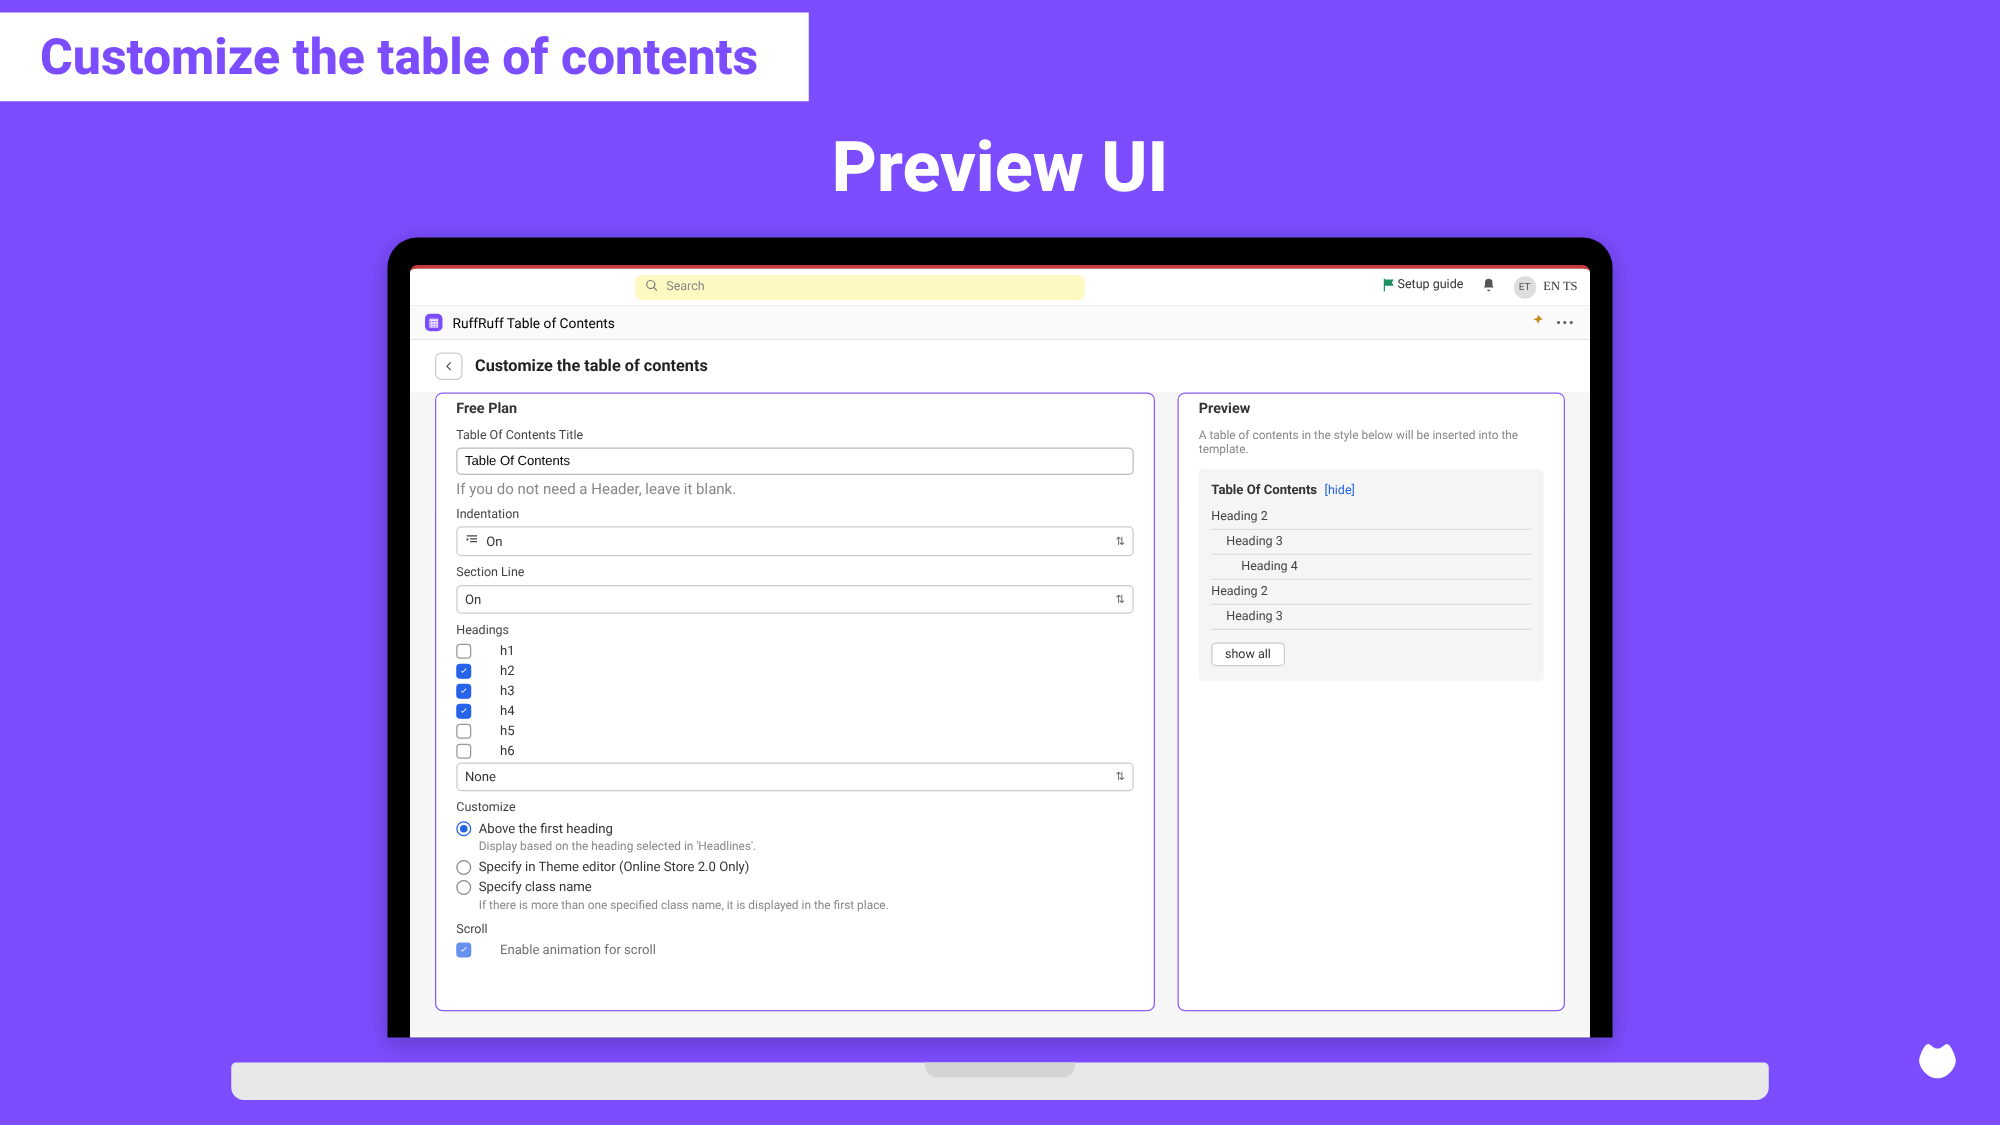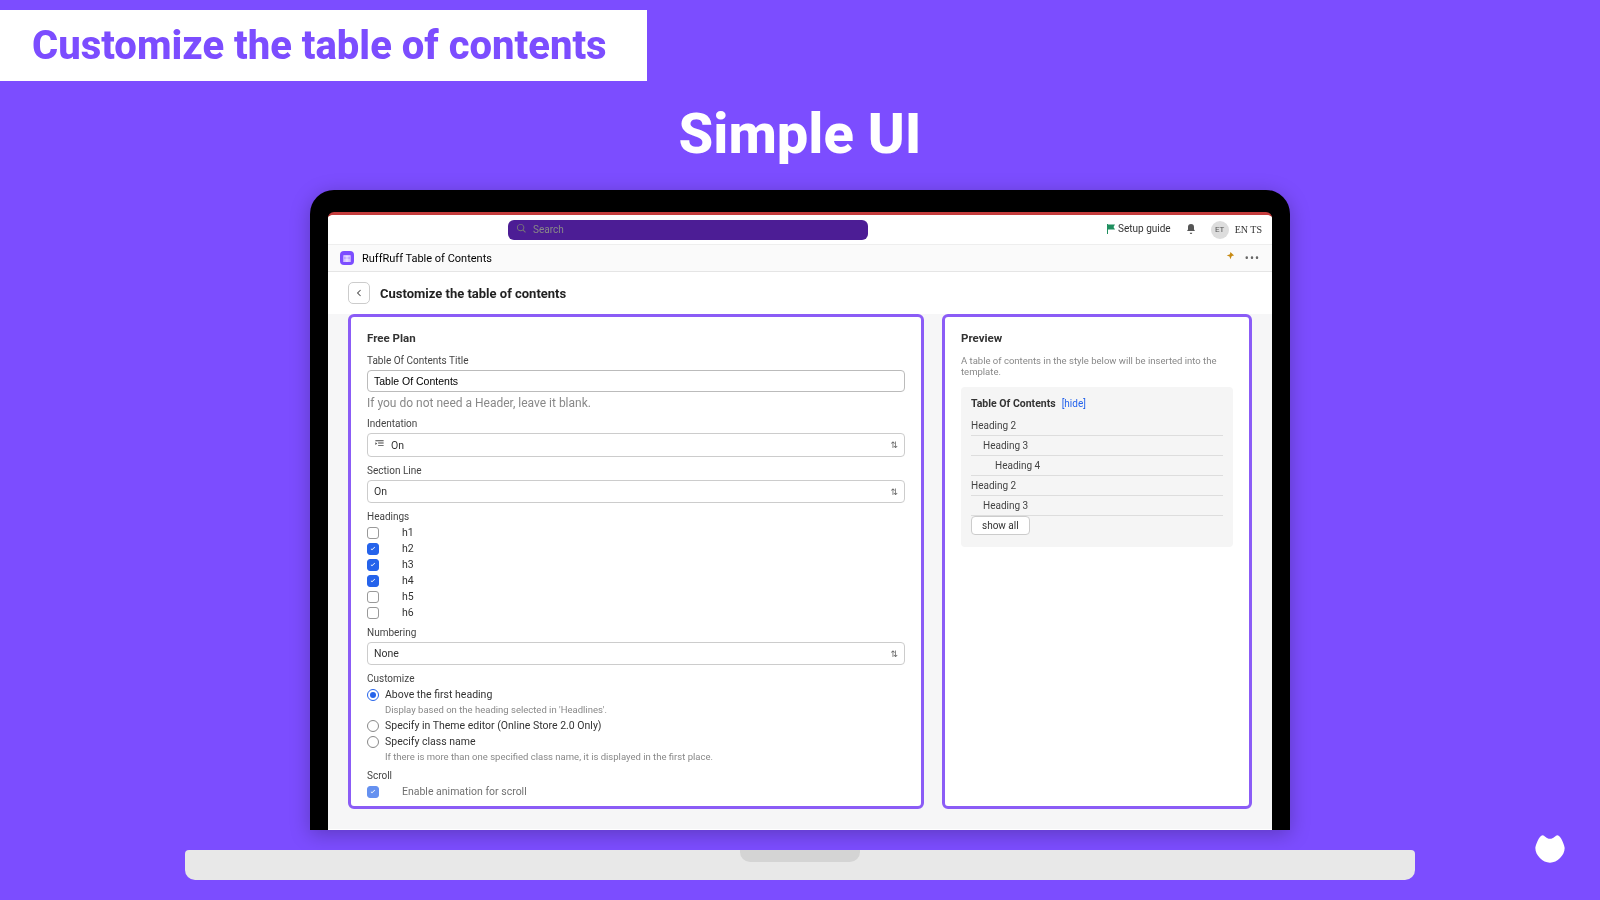--- a/index.html
+++ b/index.html
@@ -58,21 +58,21 @@
   align-items: center;
   padding: 0 10px;
   background: #fff;
   border-bottom: 1px solid #eee;
   font-size: 10px;
   color: #444;
 }
 .topbar .spacer-l { width: 170px; }
 .search-box {
   flex: 0 0 360px;
-  background: #4c1d95;
+  background: #fef9c3;
   border-radius: 6px;
   height: 20px;
   display: flex;
   align-items: center;
   padding: 0 8px;
   color: #888;
 }
 .search-box svg { width:11px; height:11px; margin-right:6px; fill:#777; }
 .topbar .grow { flex:1; }
 .setup-guide { display:flex; gap:1px; margin-right:14px; color:#333; }
@@ -108,23 +108,23 @@
 
 .content{
   display:flex;
   gap:18px;
   padding:0 20px 20px 20px;
   background:#f6f6f7;
   height:calc(100% - 30px - 28px - 42px);
 }
 .card{
   background:#fff;
-  border:3px solid #8b5cf6;
+  border:1px solid #8b5cf6;
   border-radius:6px;
-  padding:14px 16px;
+  padding:4px 16px;
   font-size:10.5px;
   color:#333;
 }
 .left-card{ flex: 1 1 auto; }
 .right-card{ flex: 0 0 310px;}
 .section-title{font-weight:700;font-size:11.5px;margin-bottom:10px;}
 .label{font-size:10px;color:#444;margin:8px 0 4px;}
 .input{
   width:100%;
   border:1px solid #bbb;
@@ -162,21 +162,21 @@
 .toc-title-row{display:flex;gap:6px;align-items:baseline;margin-bottom:6px;}
 .toc-title{font-weight:700;font-size:10.5px;}
 .toc-hide{color:#2563eb;font-size:10px;}
 .toc-item{
   font-size:10px;color:#444;border-bottom:1px solid #ddd;padding:4px 0;
 }
 .ind-1{padding-left:0;}
 .ind-2{padding-left:12px;}
 .ind-3{padding-left:24px;}
 .show-all{
-  display:inline-block;margin-top:0;border:1px solid #ccc;border-radius:4px;padding:3px 10px;font-size:10px;background:#fff;
+  display:inline-block;margin-top:10px;border:1px solid #ccc;border-radius:4px;padding:3px 10px;font-size:10px;background:#fff;
 }
 
 .laptop-base{
   position:absolute;
   left:50%;transform:translateX(-50%);
   bottom:20px;width:1230px;height:30px;background:#e8e8e8;border-radius:4px 4px 10px 10px;
 }
 .laptop-notch{
   position:absolute;left:50%;transform:translateX(-50%);top:0;width:120px;height:12px;background:#d4d4d4;border-radius:0 0 10px 10px;
 }
@@ -188,21 +188,21 @@
 </style>
 </head>
 <body>
 
 
 
 <div class="banner">
   <div class="banner-text">Customize the table of contents</div>
 </div>
 
-<div class="hero-title">Simple UI</div>
+<div class="hero-title">Preview UI</div>
 
 <div class="laptop">
   <div class="laptop-bezel">
     <div class="screen">
 
       <div class="topbar">
         <div class="spacer-l"></div>
         <div class="search-box">
           <span><svg viewBox="0 0 24 24">
                 <path d="M10 2a8 8 0 105 14.3l5 5 1.4-1.4-5-5A8 8 0 0010 2zm0 2a6 6 0 110 12 6 6 0 010-12z"></path>
@@ -307,21 +307,20 @@
               <div class="check-row">
                 <span class="chk"></span>
                 <span>h5</span>
               </div>
               <div class="check-row">
                 <span class="chk"></span>
                 <span>h6</span>
               </div>
             </div>
 
-          <div class="label">Numbering</div>
           <div class="select">
             <span>None</span>
             <span class="chev">⇅</span>
           </div>
 
           <div class="label">Customize</div>
           <div id="position-list">
               <div class="radio-row">
                 <span class="radio sel"></span>
                 <span>Above the first heading</span>

